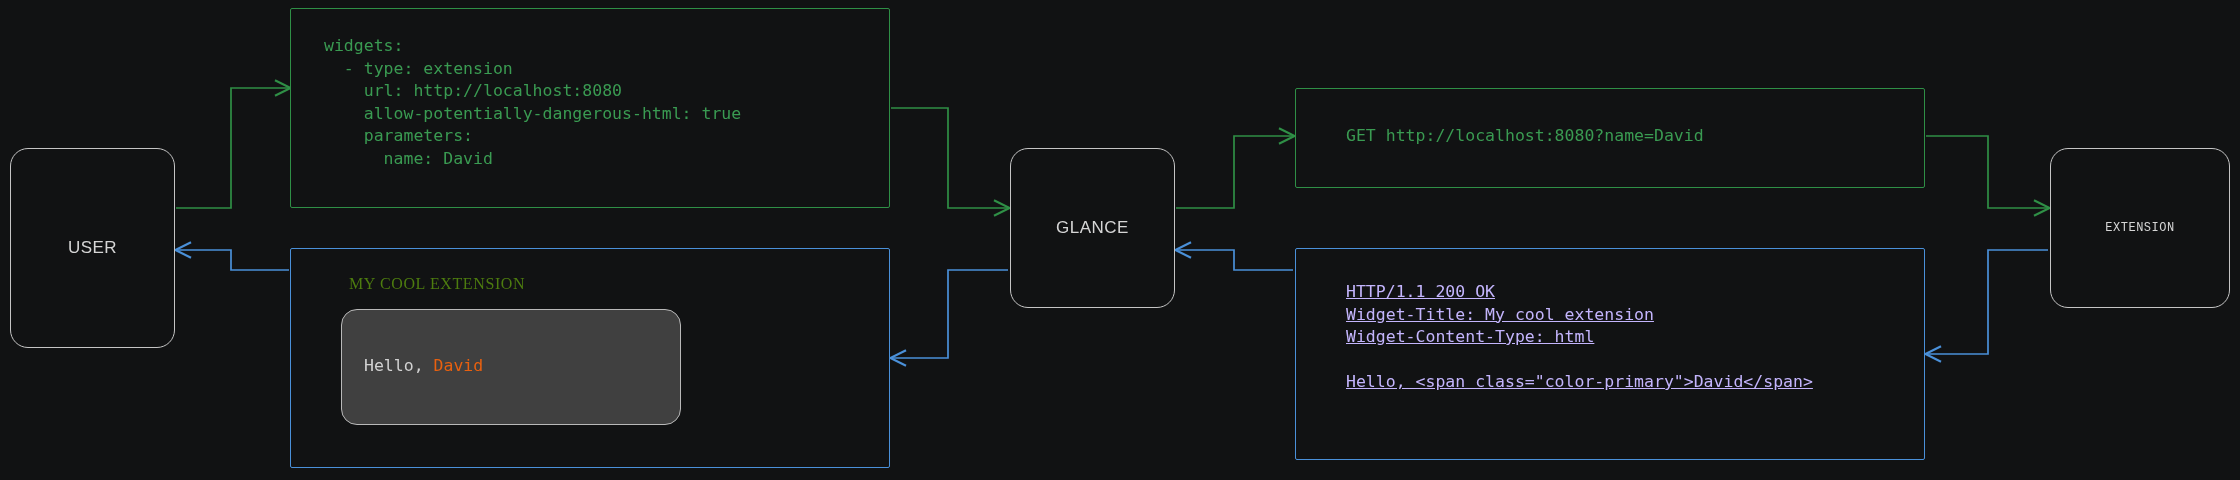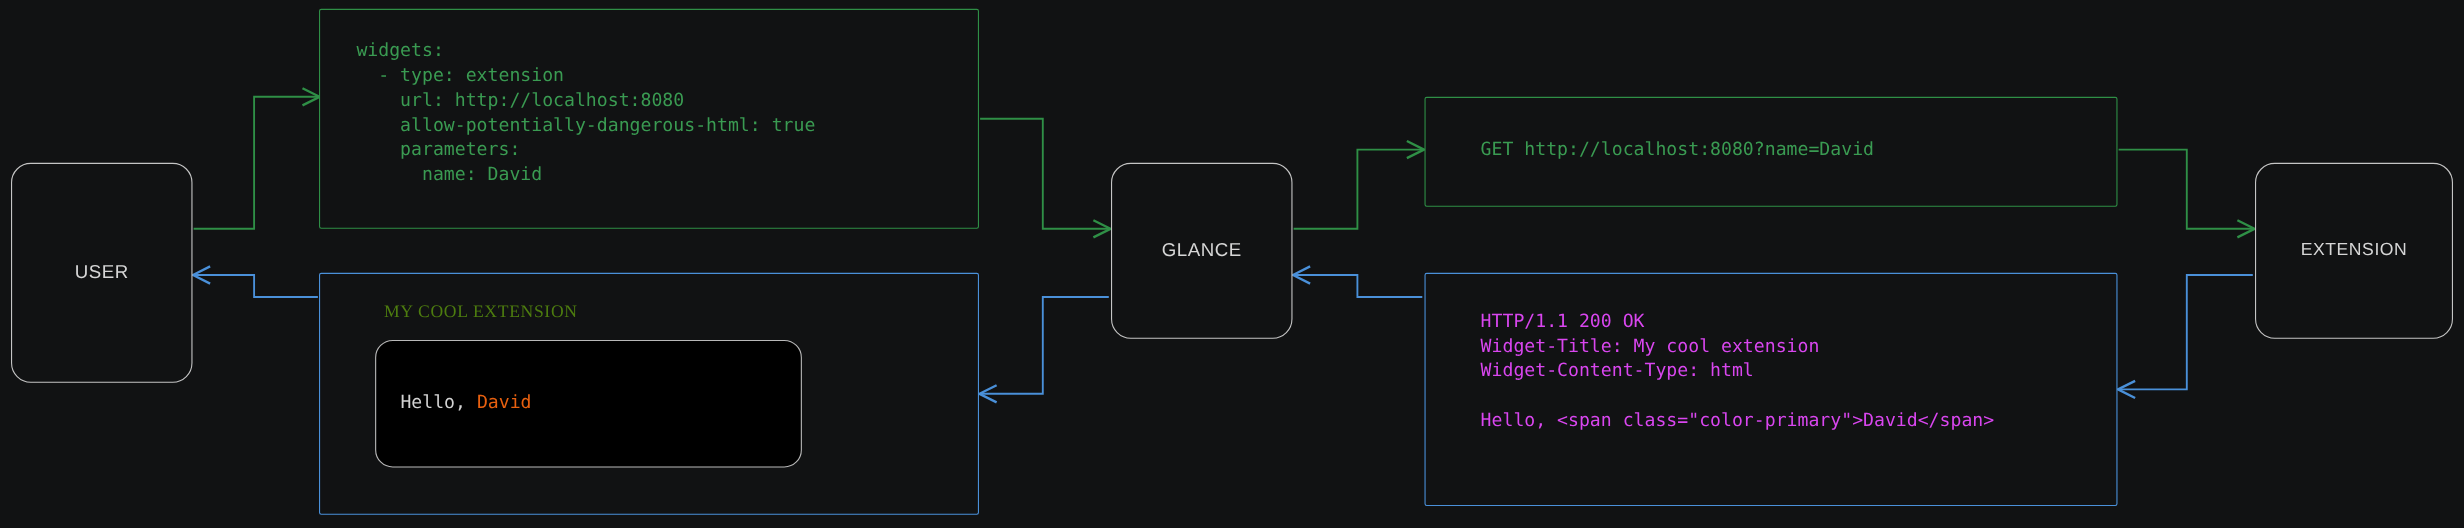--- a/index.html
+++ b/index.html
@@ -38,58 +38,58 @@
     align-items: center;
     justify-content: center;
     color: #d6d6d6;
     letter-spacing: 0.5px;
   }
   .node-sans {
     font-family: "Liberation Sans", sans-serif;
     font-size: 17px;
   }
   .node-mono {
-    font-family: Liberation Sans, sans-serif;
-    font-size: 16px;
+    font-family: Liberation Mono, monospace;
+    font-size: 12px;
   }
   .panel {
     position: absolute;
     box-sizing: border-box;
     border-radius: 2px;
     background: #111213;
     border-width: 1.7px;
     border-style: solid;
   }
   .panel-green { border-color: #2f8f46; }
   .panel-blue  { border-color: #4a90d9; }
   .code {
     font-family: "DejaVu Sans Mono", monospace;
     font-size: 16.5px;
     line-height: 22.5px;
     white-space: pre;
   }
   .code-green { color: #3a9b52; }
-  .code-blue  { color: #d946ef; }
+  .code-blue  { color: #c4b5fd; text-decoration: underline; }
 
   #yaml-panel   { left: 290px; top: 8px;   width: 600px; height: 200px; }
   #yaml-code    { position: absolute; left: 33px; top: 26px; }
 
   #widget-panel { left: 290px; top: 248px; width: 600px; height: 220px; }
   #widget-title {
     position: absolute; left: 58px; top: 26px;
     font-family: Liberation Serif, serif;
     font-size: 16px; color: #4d7c0f; letter-spacing: 0.6px;
   }
   #widget-card {
     position: absolute; left: 50px; top: 60px;
-    width: 388px; height: 116px;
+    width: 340px; height: 116px;
     box-sizing: border-box;
     border: 1.6px solid #b9b9b9;
     border-radius: 16px;
-    background: #000000;
+    background: #404040;
     text-align: center;
   }
   #widget-card-text {
     position: absolute; left: 22px; top: 46px;
     font-family: "DejaVu Sans Mono", monospace;
     font-size: 16.5px; color: #d2d2d2; white-space: pre;
   }
   .accent-orange { color: #e8600f; }
 
   #get-panel    { left: 1295px; top: 88px;  width: 630px; height: 100px; }

